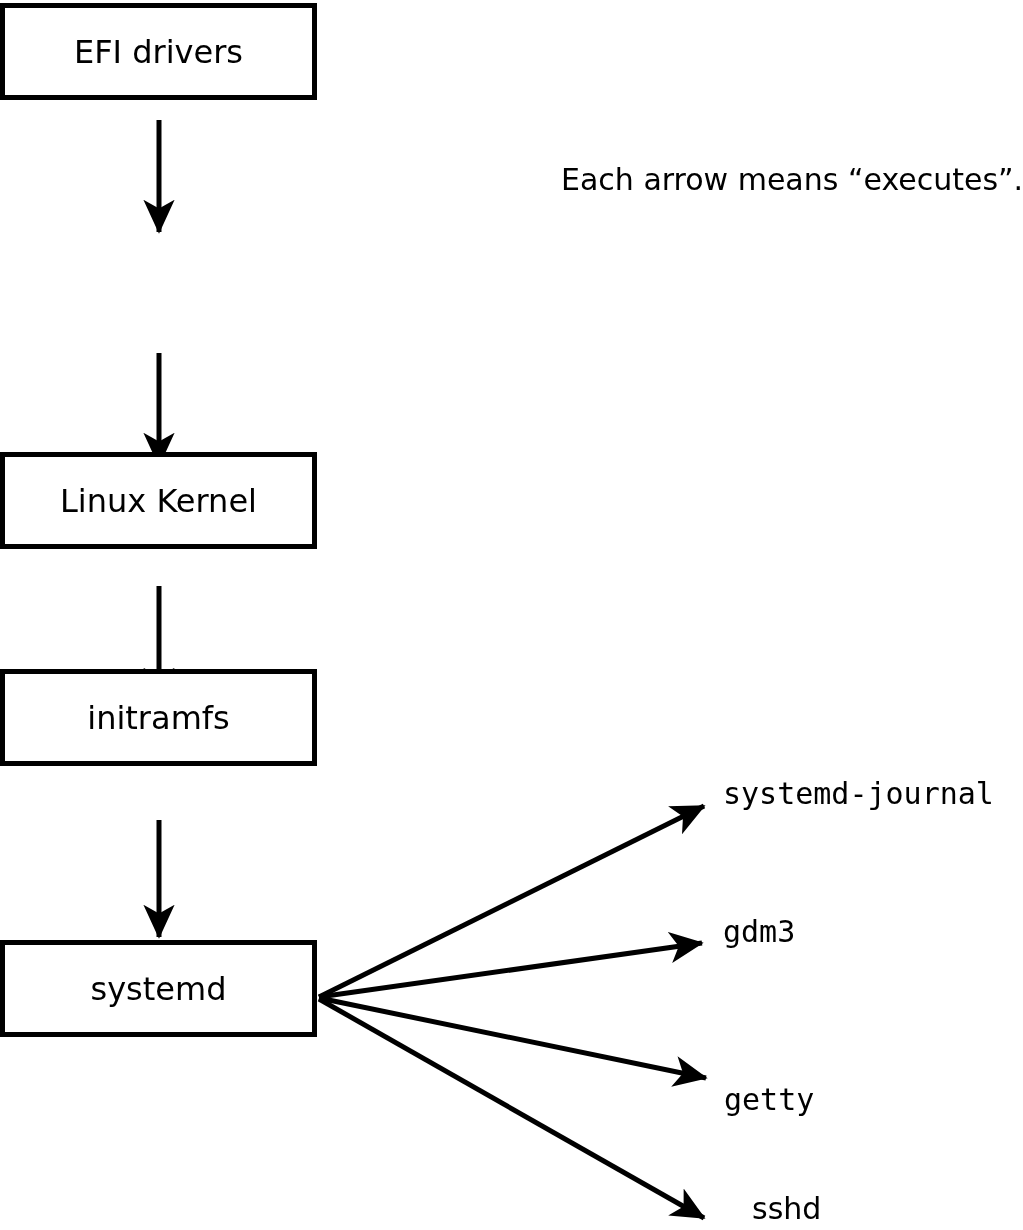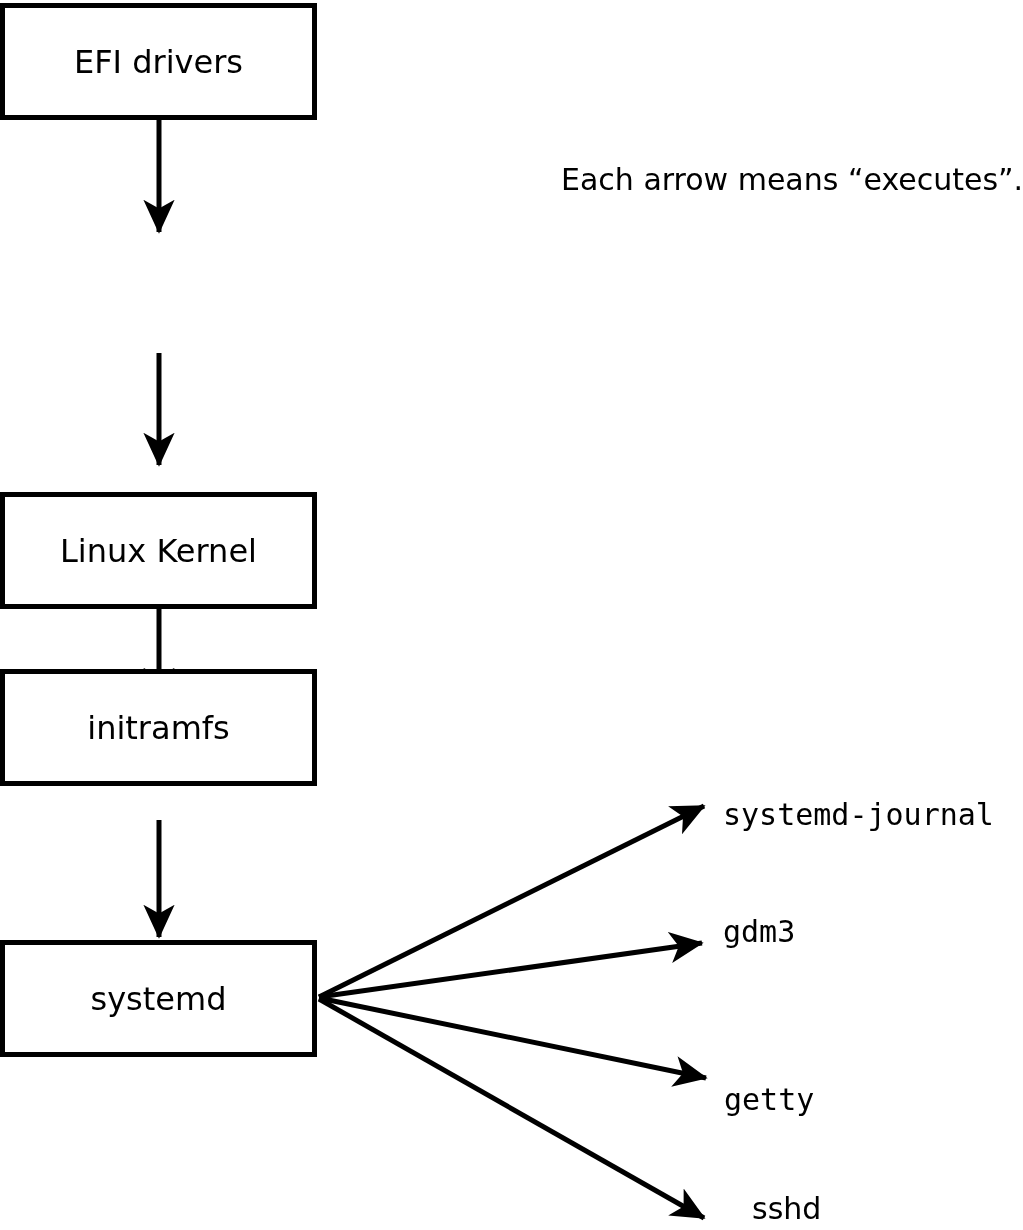--- a/index.html
+++ b/index.html
@@ -14,55 +14,55 @@
   }
   .arrows-layer {
     position: absolute;
     left: 0; top: 0;
     width: 1023px; height: 1230px;
   }
   .node-box {
     position: absolute;
     left: 0;
     width: 317px;
-    height: 117px;
+    height: 97px;
     border: 5px solid #000000;
     background: #ffffff;
     box-sizing: border-box;
     display: flex;
     align-items: center;
     justify-content: center;
   }
   .node-box .box-label {
     font-size: 32px;
     line-height: 1;
     white-space: nowrap;
   }
   .box-efi        { top: 3px; }
   .box-bootloader { top: 235px; }
-  .box-kernel     { top: 492px; }
+  .box-kernel     { top: 452px; }
   .box-initramfs  { top: 669px; }
   .box-systemd    { top: 940px; }
 
   .annotation {
     position: absolute;
     left: 561px;
     top: 163px;
     font-size: 30px;
     line-height: 1.1;
     white-space: nowrap;
   }
   .proc-label {
     position: absolute;
     font-family: "DejaVu Sans Mono", monospace;
     font-size: 30px;
     line-height: 1;
     white-space: nowrap;
   }
-  .proc-journal { left: 723px; top: 779px; margin-top: 21px; }
+  .proc-journal { left: 723px; top: 779px; }
   .proc-gdm3    { left: 723px; top: 917px; }
   .proc-getty   { left: 724px; top: 1057px; margin-top: 28px; }
   .proc-sshd    {
     left: 716px; top: 1194px;
     font-family: "DejaVu Sans", sans-serif;
     margin-left: 36px;
   }
   svg line { stroke: #000000; stroke-width: 5; }
 </style>
 </head>

